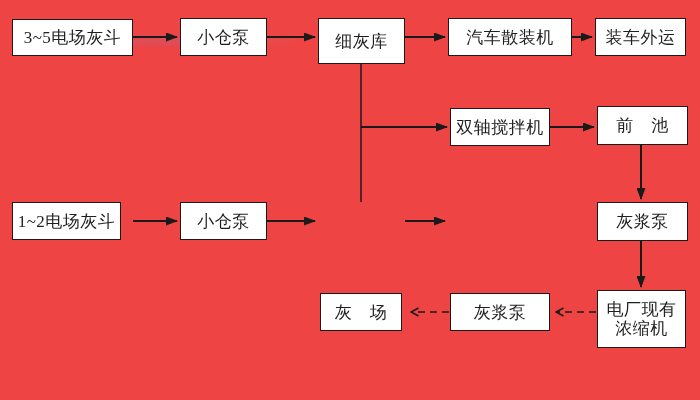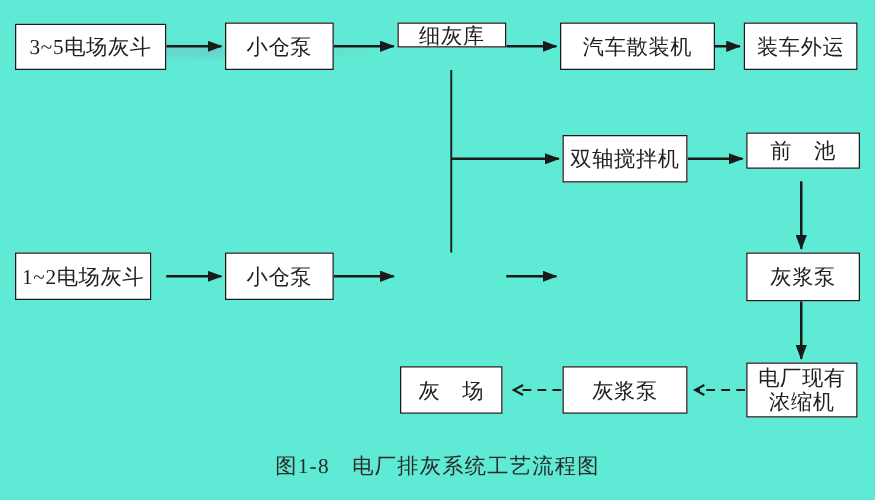--- a/index.html
+++ b/index.html
@@ -1,17 +1,17 @@
 <!DOCTYPE html>
 <html><head>
 <meta charset="utf-8">
 <style>
   html,body{margin:0;padding:0;background:#ffffff;}
   .screen{
-    position:relative;width:700px;height:400px;background:#5eead4;overflow:hidden;
+    position:relative;width:700px;height:400px;background:#ef4444;overflow:hidden;
     font-family:"Liberation Serif","DejaVu Serif",serif;color:#1f1f1f;
   }
   .arrows{position:absolute;left:0;top:0;width:700px;height:400px;}
   .box{
     position:absolute;box-sizing:border-box;border:1.5px solid #1a1a1a;background:#ffffff;
     display:flex;align-items:center;justify-content:center;text-align:center;
   }
   .box-label{
     font-size:17px;line-height:19px;letter-spacing:0.5px;white-space:pre-line;
     color:#1f1f1f;
@@ -63,53 +63,52 @@
     <line x1="596" y1="312" x2="556" y2="312" stroke="#1a1a1a" stroke-width="1.5" stroke-dasharray="7 5" marker-end="url(#chev)"></line>
     <line x1="449" y1="312" x2="411" y2="312" stroke="#1a1a1a" stroke-width="1.5" stroke-dasharray="7 5" marker-end="url(#chev)"></line>
   </svg>
 
   <div class="box" style="left:12px;top:19px;width:121px;height:37px">
     <span class="box-label">3~5电场灰斗</span>
   </div>
   <div class="box" style="left:180px;top:18px;width:87px;height:38px">
     <span class="box-label">小仓泵</span>
   </div>
-  <div class="box" style="left:318px;top:18px;width:87px;height:20px">
+  <div class="box" style="left:318px;top:18px;width:87px;height:46px">
     <span class="box-label">细灰库</span>
   </div>
   <div class="box" style="left:448px;top:18px;width:124px;height:38px">
     <span class="box-label">汽车散装机</span>
   </div>
   <div class="box" style="left:595px;top:18px;width:91px;height:38px">
     <span class="box-label">装车外运</span>
   </div>
 
   <div class="box" style="left:450px;top:108px;width:100px;height:38px">
     <span class="box-label">双轴搅拌机</span>
   </div>
-  <div class="box" style="left:597px;top:106px;width:91px;height:29px">
+  <div class="box" style="left:597px;top:106px;width:91px;height:39px">
     <span class="box-label">前　池</span>
   </div>
 
   <div class="box" style="left:12px;top:202px;width:109px;height:38px">
     <span class="box-label">1~2电场灰斗</span>
   </div>
   <div class="box" style="left:180px;top:202px;width:87px;height:38px">
     <span class="box-label">小仓泵</span>
   </div>
   <div class="box" style="left:597px;top:202px;width:91px;height:39px">
     <span class="box-label">灰浆泵</span>
   </div>
 
   <div class="box" style="left:320px;top:293px;width:82px;height:38px">
     <span class="box-label">灰　场</span>
   </div>
   <div class="box" style="left:450px;top:293px;width:100px;height:38px">
     <span class="box-label">灰浆泵</span>
   </div>
-  <div class="box" style="left:597px;top:290px;width:89px;height:44px">
+  <div class="box" style="left:597px;top:290px;width:89px;height:58px">
     <span class="box-label">电厂现有
 浓缩机</span>
   </div>
 
-  <div class="caption">图1-8　电厂排灰系统工艺流程图</div>
 
 </div>
 
 </body></html>

